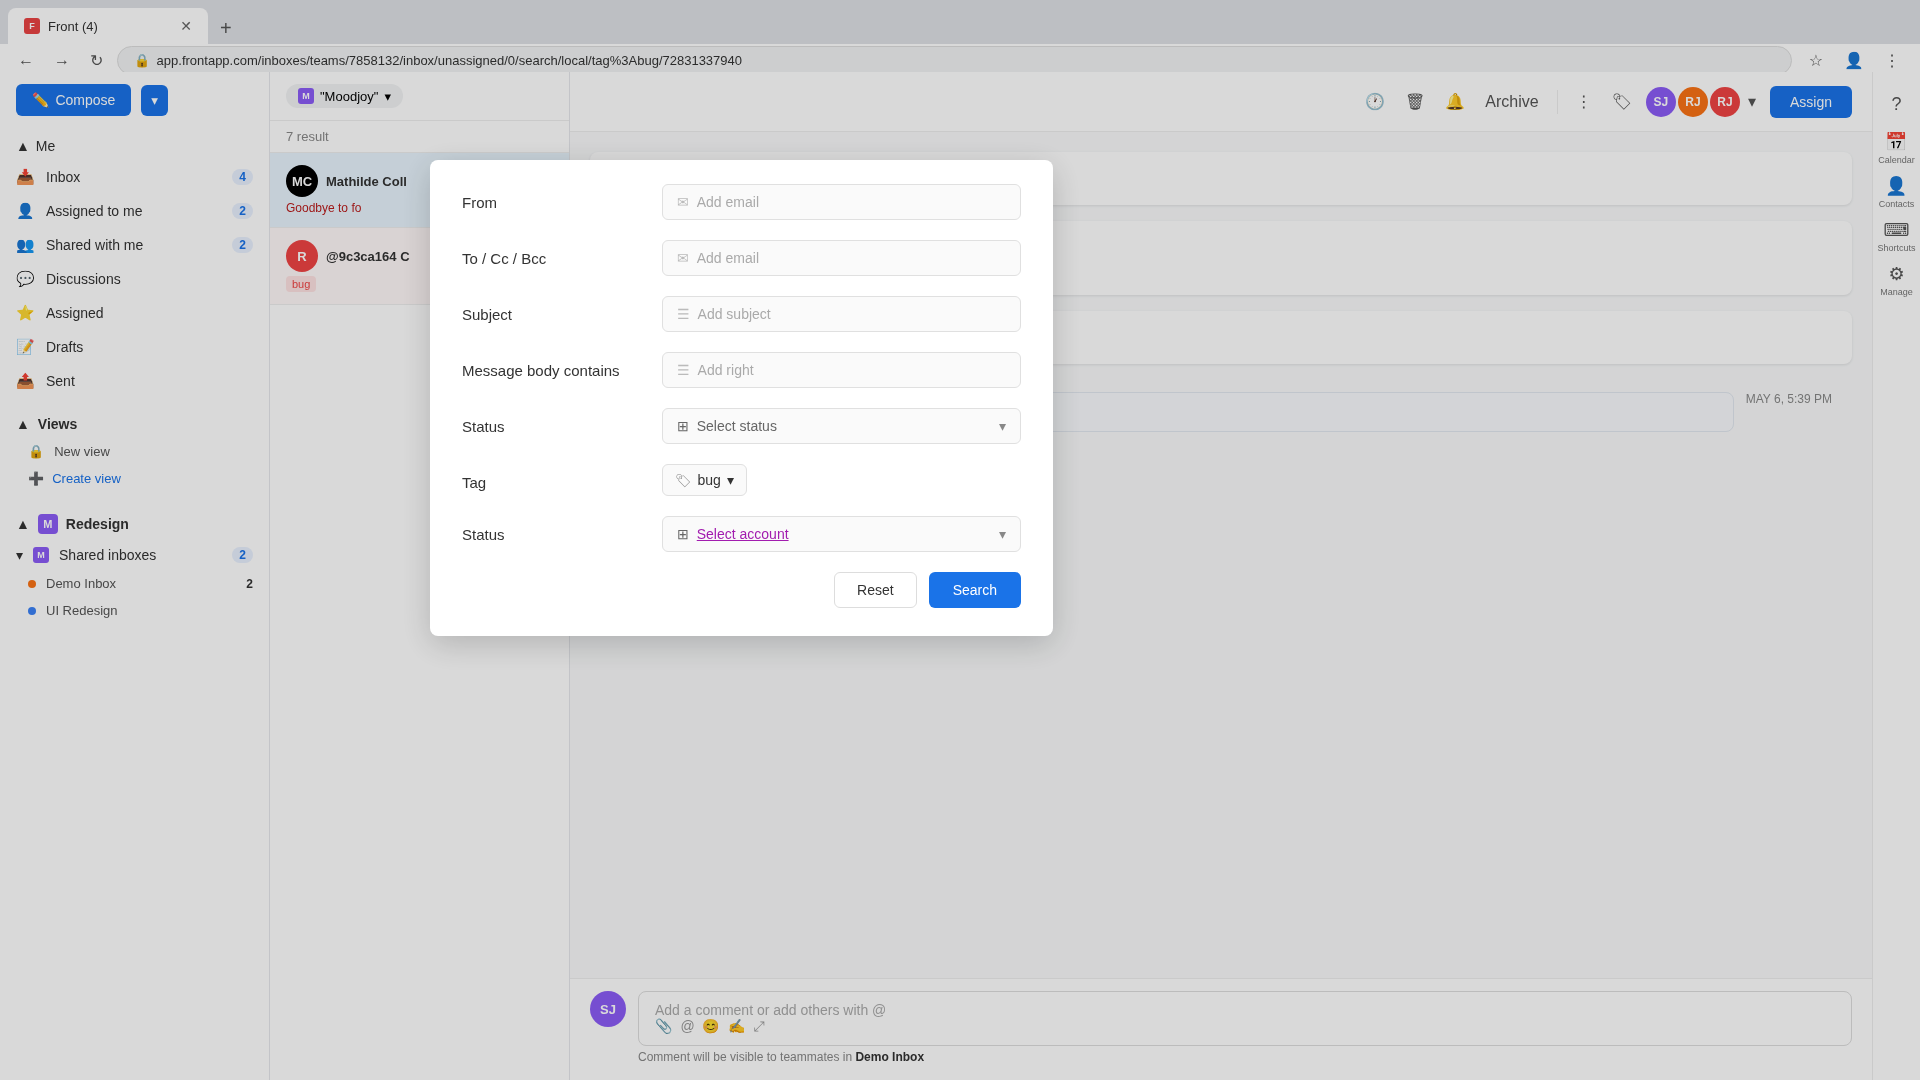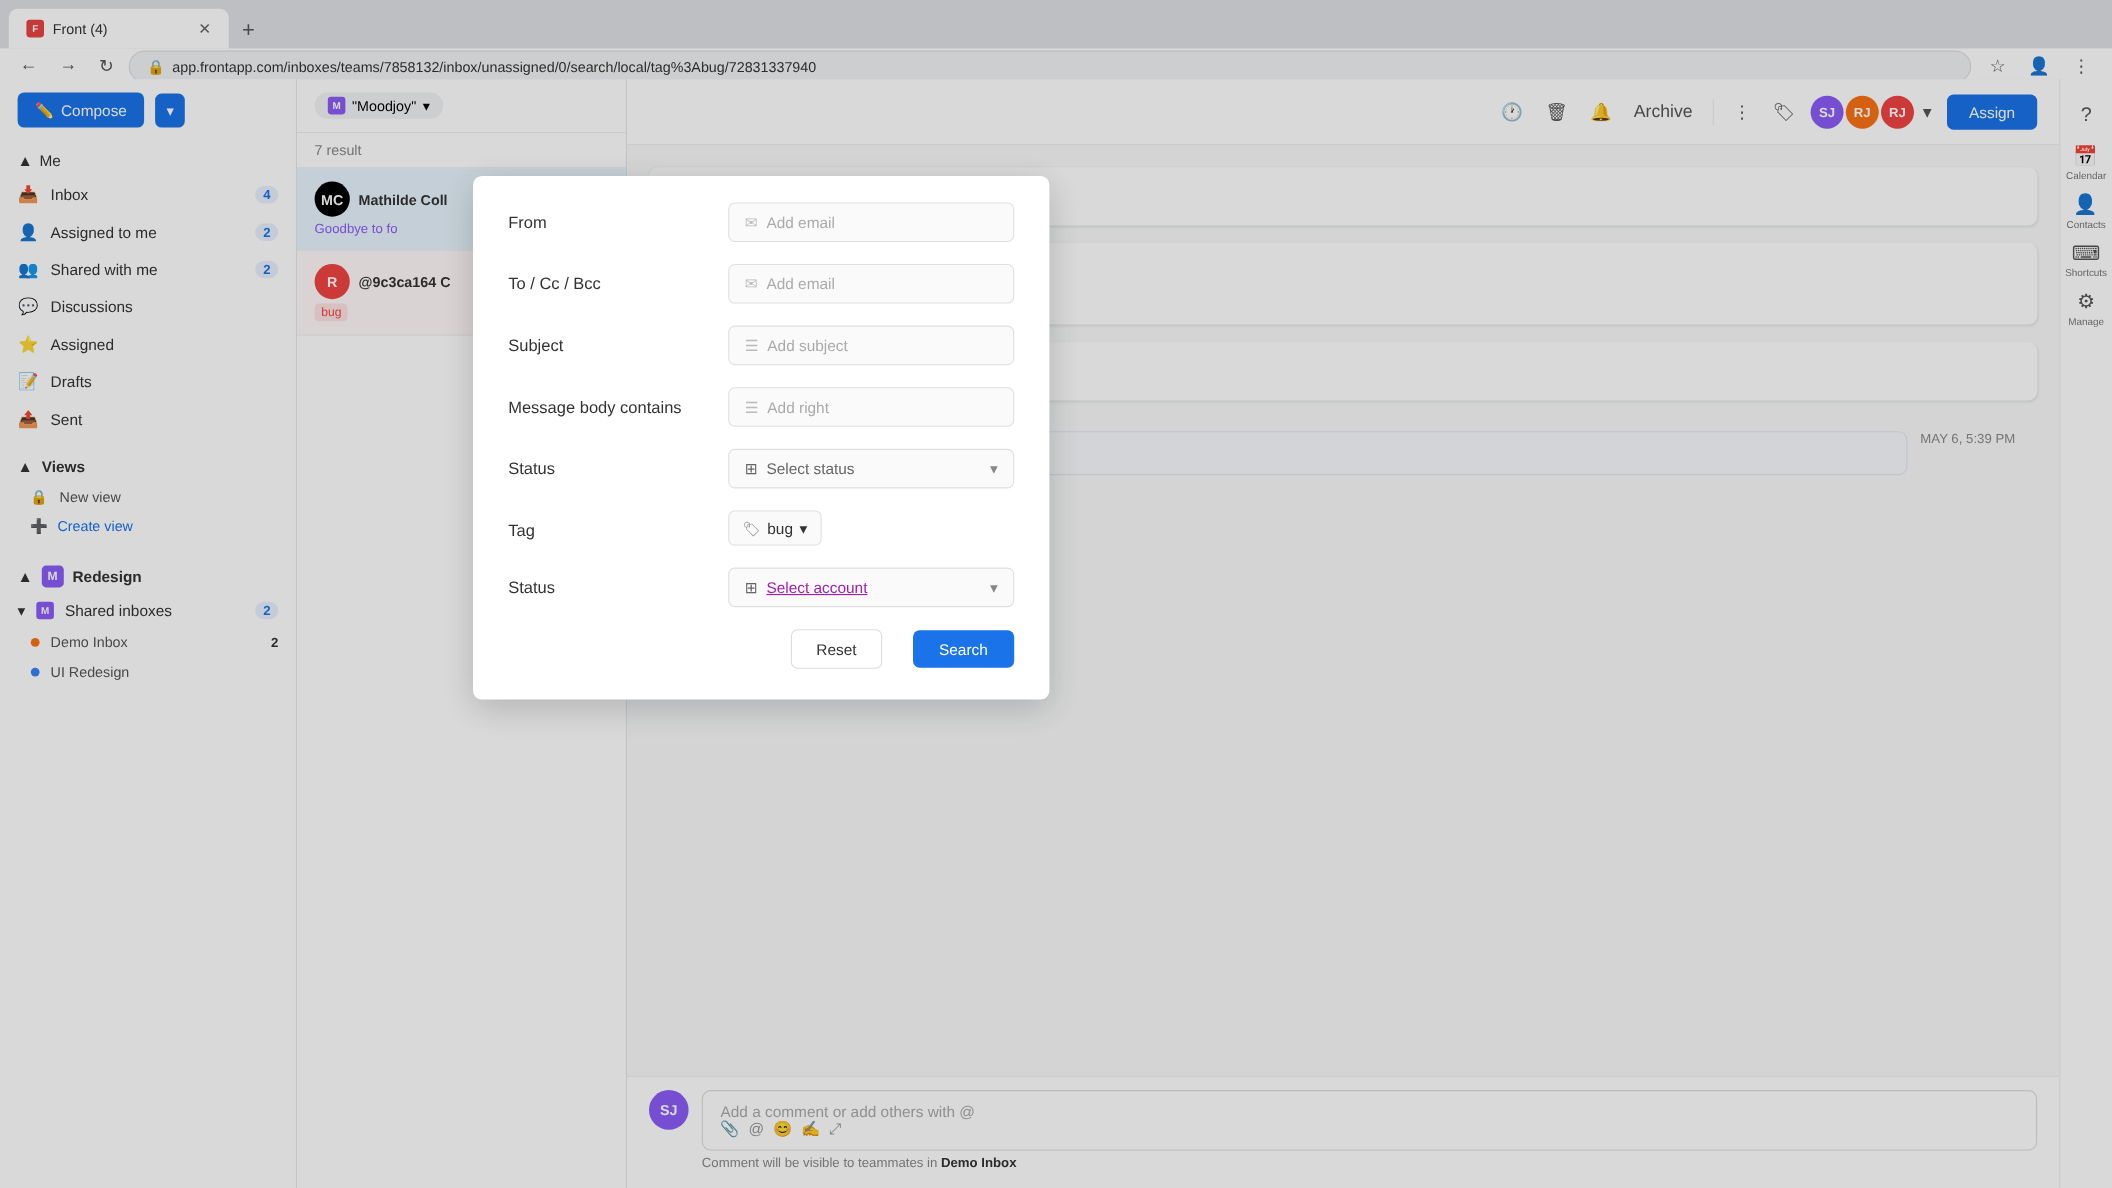--- a/index.html
+++ b/index.html
@@ -49,21 +49,21 @@
     
     .email-list-panel { width: 300px; border-right: 1px solid #e5e7eb; background: #fff; display: flex; flex-direction: column; flex-shrink: 0; }
     .email-list-header { padding: 12px 16px; border-bottom: 1px solid #eee; display: flex; align-items: center; gap: 8px; }
     .inbox-tag { display: flex; align-items: center; gap: 6px; background: #f1f3f4; border-radius: 16px; padding: 4px 12px; font-size: 13px; font-weight: 500; cursor: pointer; }
     .result-count { font-size: 13px; color: #888; padding: 8px 16px; border-bottom: 1px solid #eee; }
 
     .email-item { padding: 12px 16px; border-bottom: 1px solid #eee; cursor: pointer; background: #e8f4fd; }
     .email-item-header { display: flex; align-items: center; gap: 8px; margin-bottom: 4px; }
     .email-avatar { width: 32px; height: 32px; border-radius: 50%; display: flex; align-items: center; justify-content: center; font-size: 13px; font-weight: 600; color: #fff; flex-shrink: 0; }
     .email-sender { font-size: 13px; font-weight: 600; color: #333; }
-    .email-preview { font-size: 12px; color: #8b5cf6; white-space: nowrap; overflow: hidden; text-overflow: ellipsis; }
+    .email-preview { font-size: 12px; color: #b91c1c; white-space: nowrap; overflow: hidden; text-overflow: ellipsis; }
     .email-meta { display: flex; align-items: center; gap: 6px; margin-top: 4px; }
     .tag-badge { background: #fee2e2; color: #ef4444; border-radius: 4px; padding: 2px 6px; font-size: 11px; }
 
     
     .right-panel { flex: 1; display: flex; flex-direction: column; background: #f9fafb; overflow: hidden; }
     .right-panel-header { background: #fff; border-bottom: 1px solid #eee; padding: 12px 20px; display: flex; align-items: center; justify-content: flex-end; gap: 8px; min-height: 60px; }
     .header-icon-btn { background: none; border: none; cursor: pointer; padding: 6px; border-radius: 4px; color: #555; font-size: 16px; display: flex; align-items: center; justify-content: center; }
     .assign-btn { background: #1a73e8; color: #fff; border: none; border-radius: 6px; padding: 8px 20px; font-size: 14px; font-weight: 500; cursor: pointer; }
     .avatar-stack { display: flex; align-items: center; gap: 2px; }
     .avatar-sm { width: 30px; height: 30px; border-radius: 50%; display: flex; align-items: center; justify-content: center; font-size: 12px; font-weight: 600; color: #fff; cursor: pointer; }
@@ -90,31 +90,31 @@
 
     
     .app-sidebar { width: 48px; background: #fff; border-left: 1px solid #eee; display: flex; flex-direction: column; align-items: center; padding: 12px 0; gap: 4px; }
     .app-sidebar-icon { width: 40px; height: 40px; display: flex; flex-direction: column; align-items: center; justify-content: center; cursor: pointer; border-radius: 8px; gap: 2px; }
     .app-sidebar-icon span.icon { font-size: 18px; color: #555; }
     .app-sidebar-icon span.label { font-size: 9px; color: #777; }
 
     
     .modal-overlay { position: fixed; top: 0; left: 0; width: 1920px; height: 1080px; z-index: 100; }
     .modal-backdrop { position: absolute; top: 0; left: 0; width: 100%; height: 100%; background: rgba(0,0,0,0.15); }
-    .search-filter-panel { position: absolute; top: 160px; left: 430px; width: 524px; background: #fff; border-radius: 8px; box-shadow: 0 8px 32px rgba(0,0,0,0.18); padding: 24px 32px 28px; z-index: 101; }
+    .search-filter-panel { position: absolute; top: 160px; left: 430px; width: 623px; background: #fff; border-radius: 8px; box-shadow: 0 8px 32px rgba(0,0,0,0.18); padding: 24px 32px 28px; z-index: 101; }
     .filter-row { display: flex; align-items: flex-start; margin-bottom: 20px; gap: 0; }
     .filter-label { width: 200px; font-size: 15px; color: #333; font-weight: 400; padding-top: 10px; flex-shrink: 0; }
     .filter-input-wrap { flex: 1; }
     .filter-input { width: 100%; border: 1px solid #e0e0e0; border-radius: 6px; padding: 9px 14px; font-size: 14px; color: #aaa; background: #fafafa; display: flex; align-items: center; gap: 8px; }
     .filter-input-icon { color: #bbb; font-size: 14px; }
     .filter-select { width: 100%; border: 1px solid #e0e0e0; border-radius: 6px; padding: 9px 14px; font-size: 14px; color: #666; background: #fafafa; display: flex; align-items: center; gap: 8px; cursor: pointer; }
     .filter-select .chevron { margin-left: auto; color: #888; }
     .filter-tag-value { display: flex; align-items: center; gap: 6px; border: 1px solid #e0e0e0; border-radius: 6px; padding: 7px 12px; font-size: 14px; color: #333; background: #fafafa; width: fit-content; cursor: pointer; }
     .filter-tag-icon { color: #888; font-size: 13px; }
-    .filter-actions { display: flex; justify-content: flex-end; gap: 28px; margin-top: 8px; align-items: center; }
+    .filter-actions { display: flex; justify-content: flex-end; gap: 12px; margin-top: 8px; }
     .reset-btn { background: none; border: 1px solid #ddd; border-radius: 6px; padding: 9px 22px; font-size: 14px; color: #333; cursor: pointer; }
     .search-action-btn { background: #1a73e8; color: #fff; border: none; border-radius: 6px; padding: 9px 24px; font-size: 14px; font-weight: 500; cursor: pointer; }
   </style>
 </head>
 <body>
 
 <div class="browser-chrome">
   <div class="browser-tabs">
     <div class="browser-tab">
       <div class="tab-favicon">F</div>

